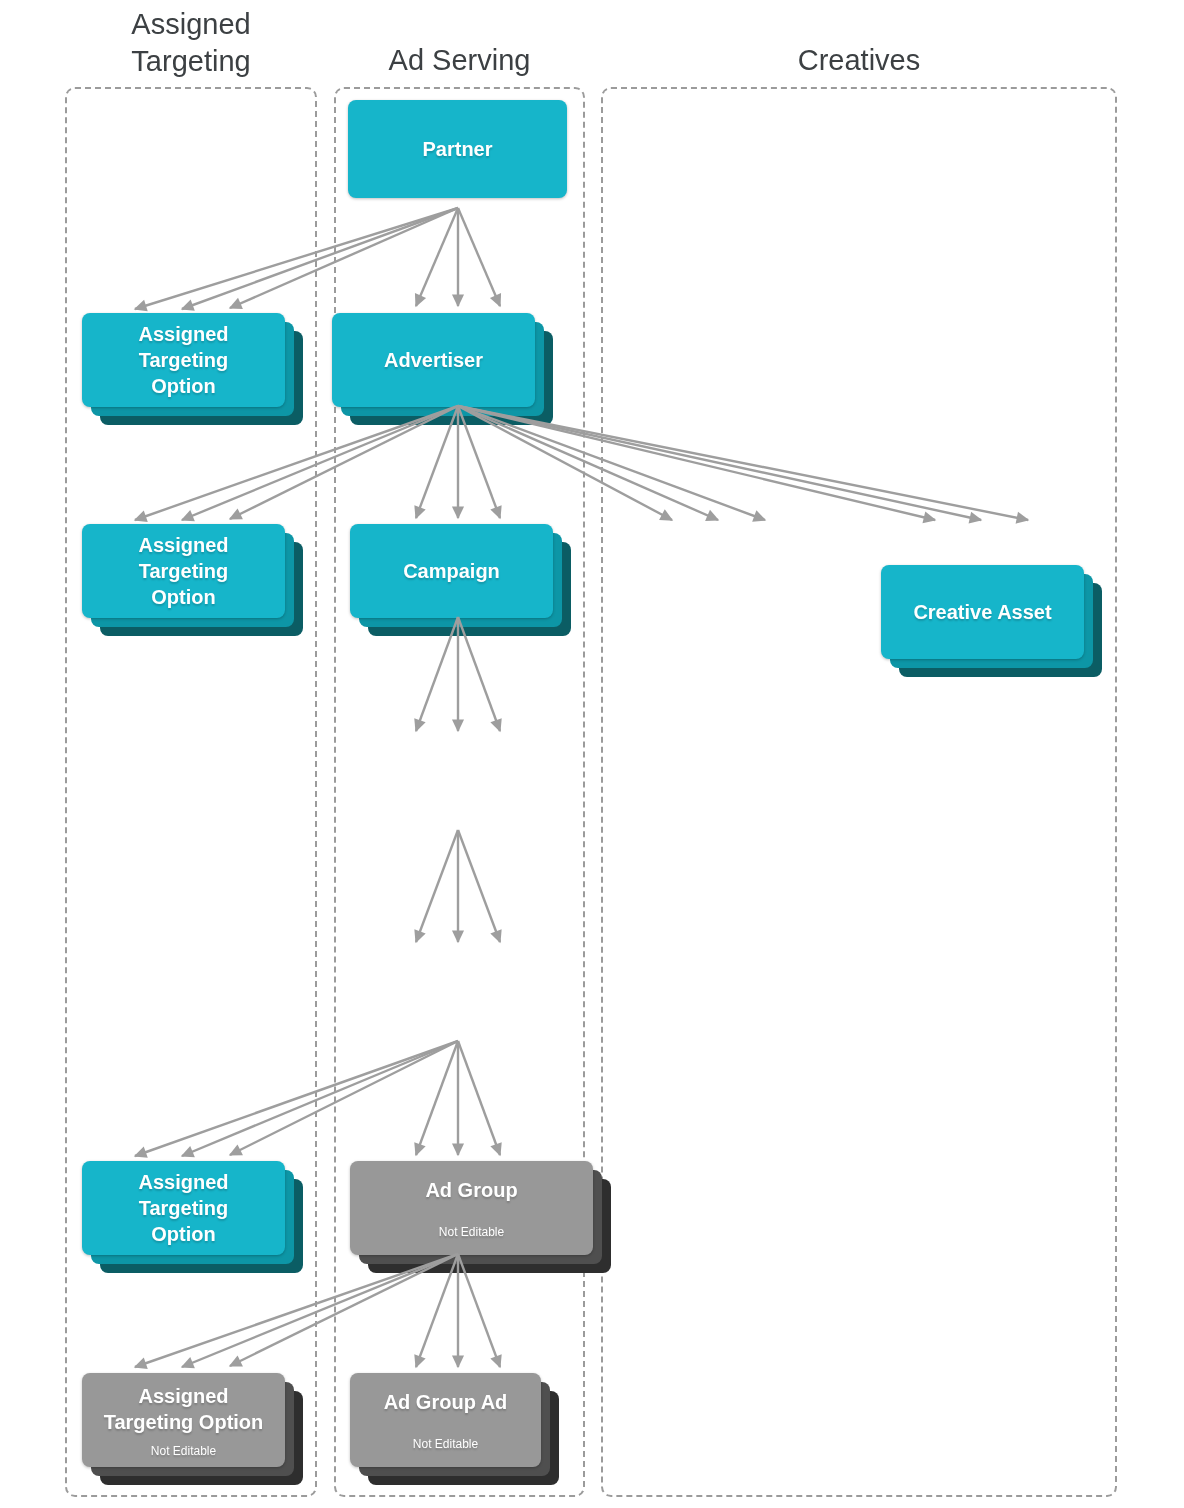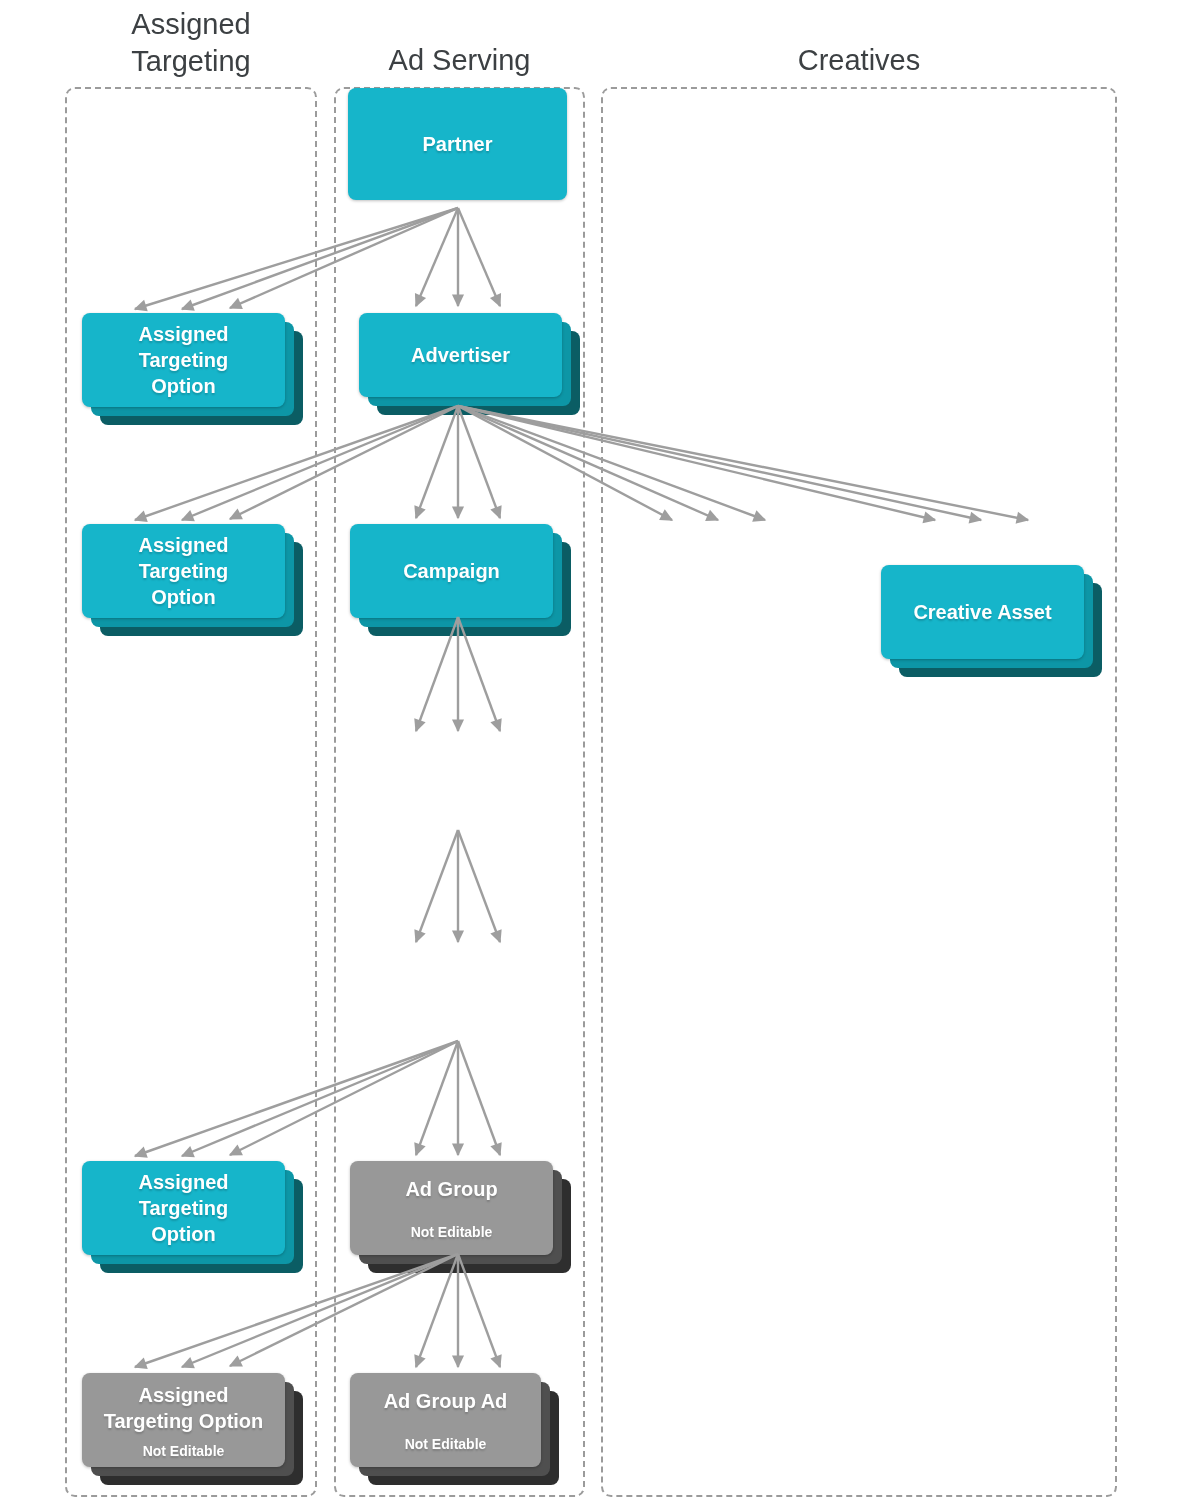--- a/index.html
+++ b/index.html
@@ -24,21 +24,21 @@
     position:absolute; inset:0; border-radius:8px; background:var(--cyanFace,#16b5ca);
     display:flex; flex-direction:column; align-items:center; justify-content:center;
     color:var(--nodeText,#fff); text-align:center; box-shadow:0 1px 3px rgba(0,0,0,0.25);
   }
   .node.gray .face { background:var(--grayFace,#989898); }
   .label {
     font-size:20px; font-weight:bold; line-height:26px; white-space:pre-line;
     text-shadow:0 2px 2px rgba(0,0,0,0.18);
   }
   .sublabel {
-    font-size:14px; font-weight:bold; margin-top:22px;
+    font-size:12px; font-weight:normal; margin-top:22px;
     text-shadow:0 2px 2px rgba(0,0,0,0.18);
   }
   .node.tight .sublabel { margin-top:9px; }
   svg.arrows { position:absolute; left:0; top:0; z-index:5; pointer-events:none; }
   .edge { stroke:var(--arrow,#9e9e9e); stroke-width:2.4px; fill:none; }
   #arrowhead path { fill:var(--arrow,#9e9e9e); }
 </style>
 </head>
 <body>
 
@@ -114,37 +114,37 @@
       <line class="edge" x1="458" y1="1254" x2="182" y2="1367" marker-end="url(#arrowhead)"></line>
       <line class="edge" x1="458" y1="1254" x2="230" y2="1366" marker-end="url(#arrowhead)"></line>
     </g>
     <g>
       <line class="edge" x1="458" y1="1254" x2="416" y2="1367" marker-end="url(#arrowhead)"></line>
       <line class="edge" x1="458" y1="1254" x2="458" y2="1367" marker-end="url(#arrowhead)"></line>
       <line class="edge" x1="458" y1="1254" x2="500" y2="1367" marker-end="url(#arrowhead)"></line>
     </g>
   </svg>
 
-  <div class="node" style="left:348px; top:88px; width:219px; height:112px;">
+  <div class="node" style="left:348px; top:100px; width:219px; height:98px;">
     <div class="face">
         <span class="label">Partner</span>
       </div>
   </div>
 
   <div class="node" style="left:82px; top:313px; width:203px; height:94px;">
     <div class="shadow s2"></div>
     <div class="shadow s1"></div>
     <div class="face">
         <span class="label">Assigned
 Targeting
 Option</span>
       </div>
   </div>
 
-  <div class="node" style="left:359px; top:313px; width:203px; height:84px;border-radius:22px;">
+  <div class="node" style="left:332px; top:313px; width:203px; height:94px;border-radius:22px;">
     <div class="shadow s2"></div>
     <div class="shadow s1"></div>
     <div class="face">
         <span class="label">Advertiser</span>
       </div>
   </div>
 
   <div class="node" style="left:82px; top:524px; width:203px; height:94px;">
     <div class="shadow s2"></div>
     <div class="shadow s1"></div>
@@ -177,21 +177,21 @@
   <div class="node" style="left:82px; top:1161px; width:203px; height:94px;">
     <div class="shadow s2"></div>
     <div class="shadow s1"></div>
     <div class="face">
         <span class="label">Assigned
 Targeting
 Option</span>
       </div>
   </div>
 
-  <div class="node gray" style="left:350px; top:1161px; width:203px; height:94px;">
+  <div class="node gray" style="left:350px; top:1161px; width:243px; height:94px;">
     <div class="shadow s2"></div>
     <div class="shadow s1"></div>
     <div class="face">
       <span class="label">Ad Group</span>
       <span class="sublabel">Not Editable</span>
     </div>
   </div>
 
   <div class="node gray tight" style="left:82px; top:1373px; width:203px; height:94px;">
     <div class="shadow s2"></div>

